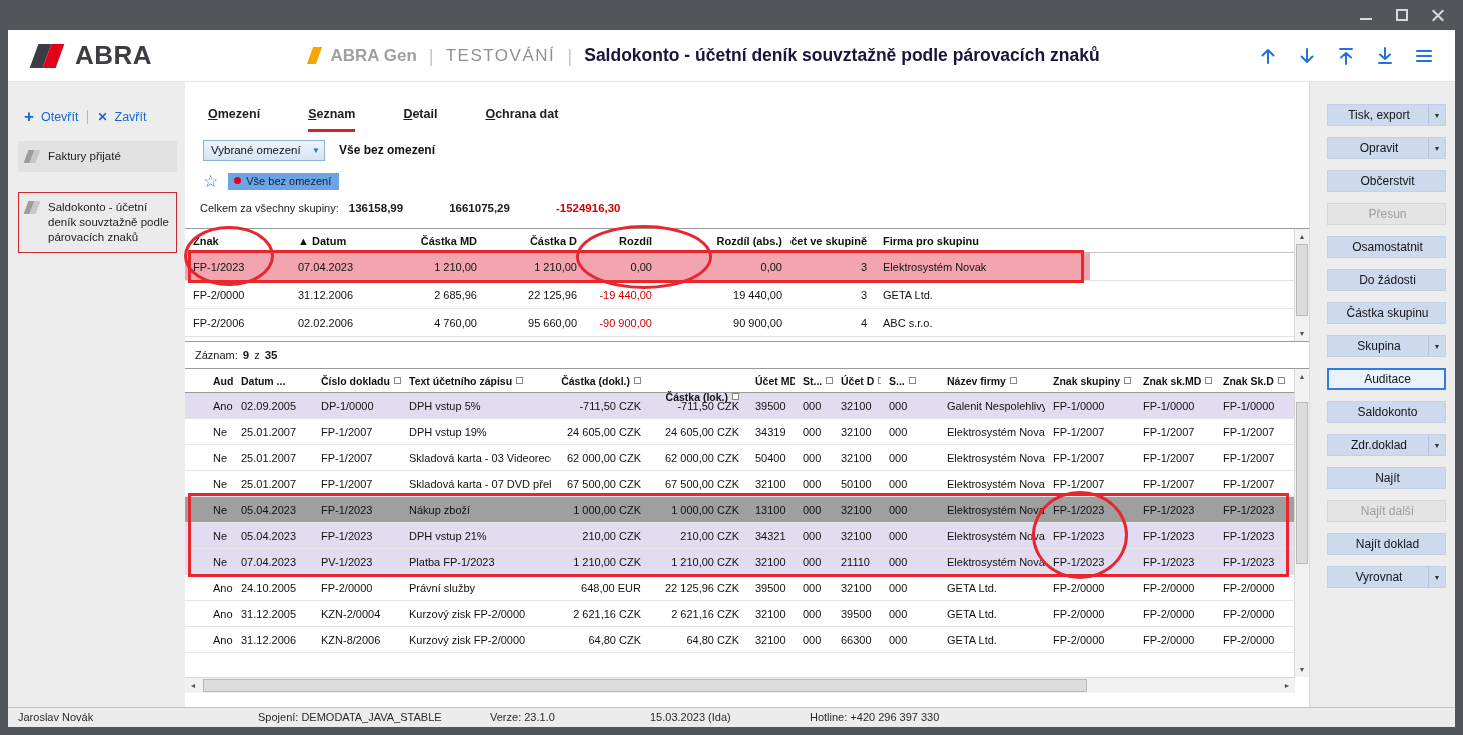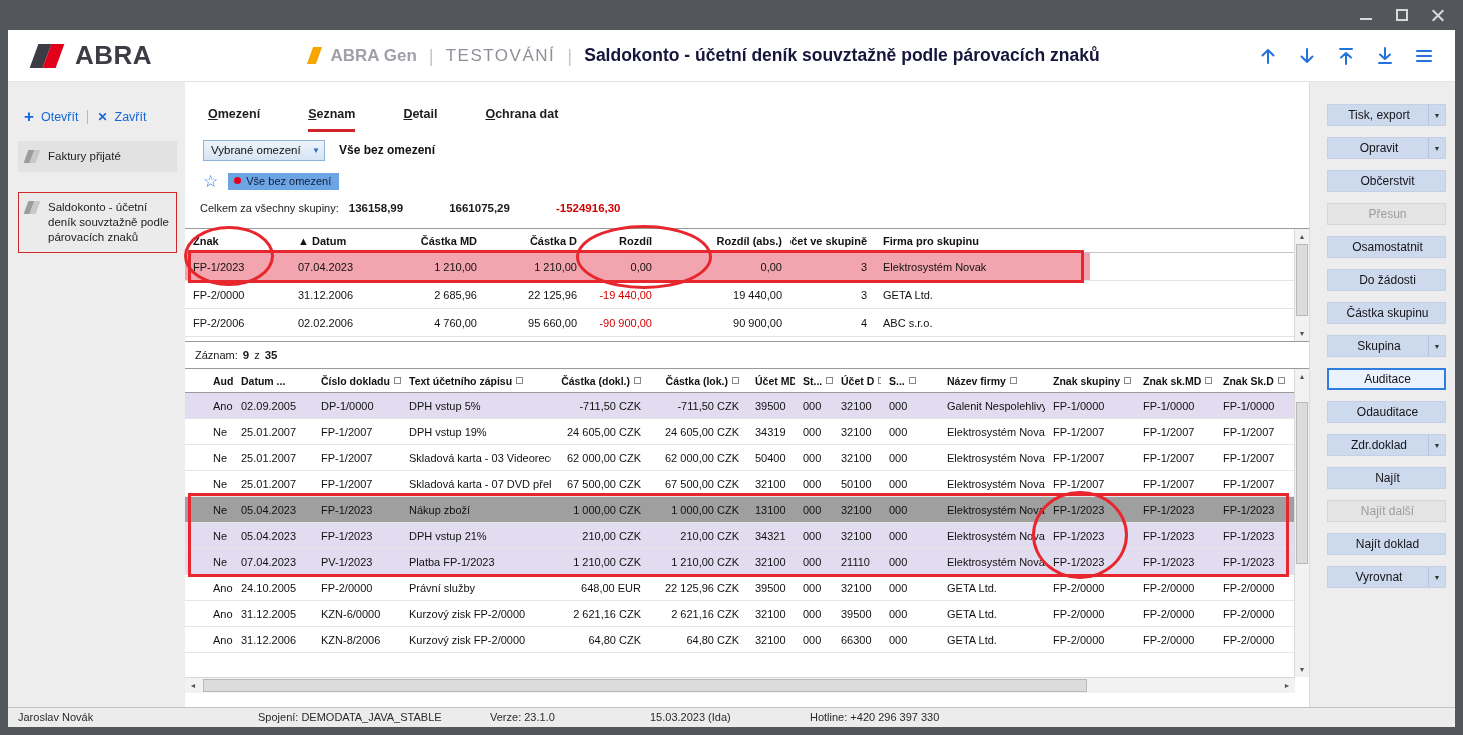--- a/index.html
+++ b/index.html
@@ -314,21 +314,21 @@
 
         <div class="journal-section">
           <div class="journal-main">
             <div class="jtable">
               <div class="jhead">
                   <div class="jcell head c0" style="width: 48px;">Audit</div>
                   <div class="jcell head" style="width: 80px;">Datum ...</div>
                   <div class="jcell head" style="width: 88px;">Číslo dokladu<span class="fbox"></span></div>
                   <div class="jcell head" style="width: 150px;">Text účetního zápisu<span class="fbox"></span></div>
                   <div class="jcell head r" style="width: 98px;">Částka (dokl.)<span class="fbox"></span></div>
-                  <div class="jcell head r" style="width: 98px;">Částka (lok.)<span class="fbox"></span></div>
+                  <div class="jcell head r" style="width: 98px; margin-top: 16px;">Částka (lok.)<span class="fbox"></span></div>
                   <div class="jcell head" style="width: 48px;">Účet MD</div>
                   <div class="jcell head" style="width: 38px;">St...<span class="fbox"></span></div>
                   <div class="jcell head" style="width: 48px;">Účet D<span class="fbox"></span></div>
                   <div class="jcell head" style="width: 58px;">S...<span class="fbox"></span></div>
                   <div class="jcell head" style="width: 106px;">Název firmy<span class="fbox"></span></div>
                   <div class="jcell head" style="width: 90px;">Znak skupiny<span class="fbox"></span></div>
                   <div class="jcell head" style="width: 80px;">Znak sk.MD<span class="fbox"></span></div>
                   <div class="jcell head" style="width: 78px;">Znak Sk.D<span class="fbox"></span></div>
                 </div>
               <div>
@@ -456,21 +456,21 @@
                     <div class="jcell" style="width: 48px;">32100</div>
                     <div class="jcell" style="width: 58px;">000</div>
                     <div class="jcell" style="width: 106px;">GETA Ltd.</div>
                     <div class="jcell" style="width: 90px;">FP-2/0000</div>
                     <div class="jcell" style="width: 80px;">FP-2/0000</div>
                     <div class="jcell" style="width: 78px;">FP-2/0000</div>
                   </div>
                   <div class="jrow">
                     <div class="jcell c0" style="width: 48px;">Ano</div>
                     <div class="jcell" style="width: 80px;">31.12.2005</div>
-                    <div class="jcell" style="width: 88px;">KZN-6/0000</div>
+                    <div class="jcell" style="width: 88px;">KZN-2/0004</div>
                     <div class="jcell" style="width: 150px;">Kurzový zisk FP-2/0000</div>
                     <div class="jcell r" style="width: 98px;">2 621,16 CZK</div>
                     <div class="jcell r" style="width: 98px;">2 621,16 CZK</div>
                     <div class="jcell" style="width: 48px;">32100</div>
                     <div class="jcell" style="width: 38px;">000</div>
                     <div class="jcell" style="width: 48px;">39500</div>
                     <div class="jcell" style="width: 58px;">000</div>
                     <div class="jcell" style="width: 106px;">GETA Ltd.</div>
                     <div class="jcell" style="width: 90px;">FP-2/0000</div>
                     <div class="jcell" style="width: 80px;">FP-2/0000</div>
@@ -542,21 +542,21 @@
               <span class="albl">Částka skupinu</span>
             </div>
             <div class="abtn">
               <span class="albl">Skupina</span>
               <span class="bcaret">▼</span>
             </div>
             <div class="abtn focused">
               <span class="albl">Auditace</span>
             </div>
             <div class="abtn">
-              <span class="albl">Odauditace</span>
+              <span class="albl">Saldokonto</span>
             </div>
             <div class="abtn">
               <span class="albl">Zdr.doklad</span>
               <span class="bcaret">▼</span>
             </div>
           </div>
           <div class="btn-group">
             <div class="abtn">
               <span class="albl">Najít</span>
             </div>

